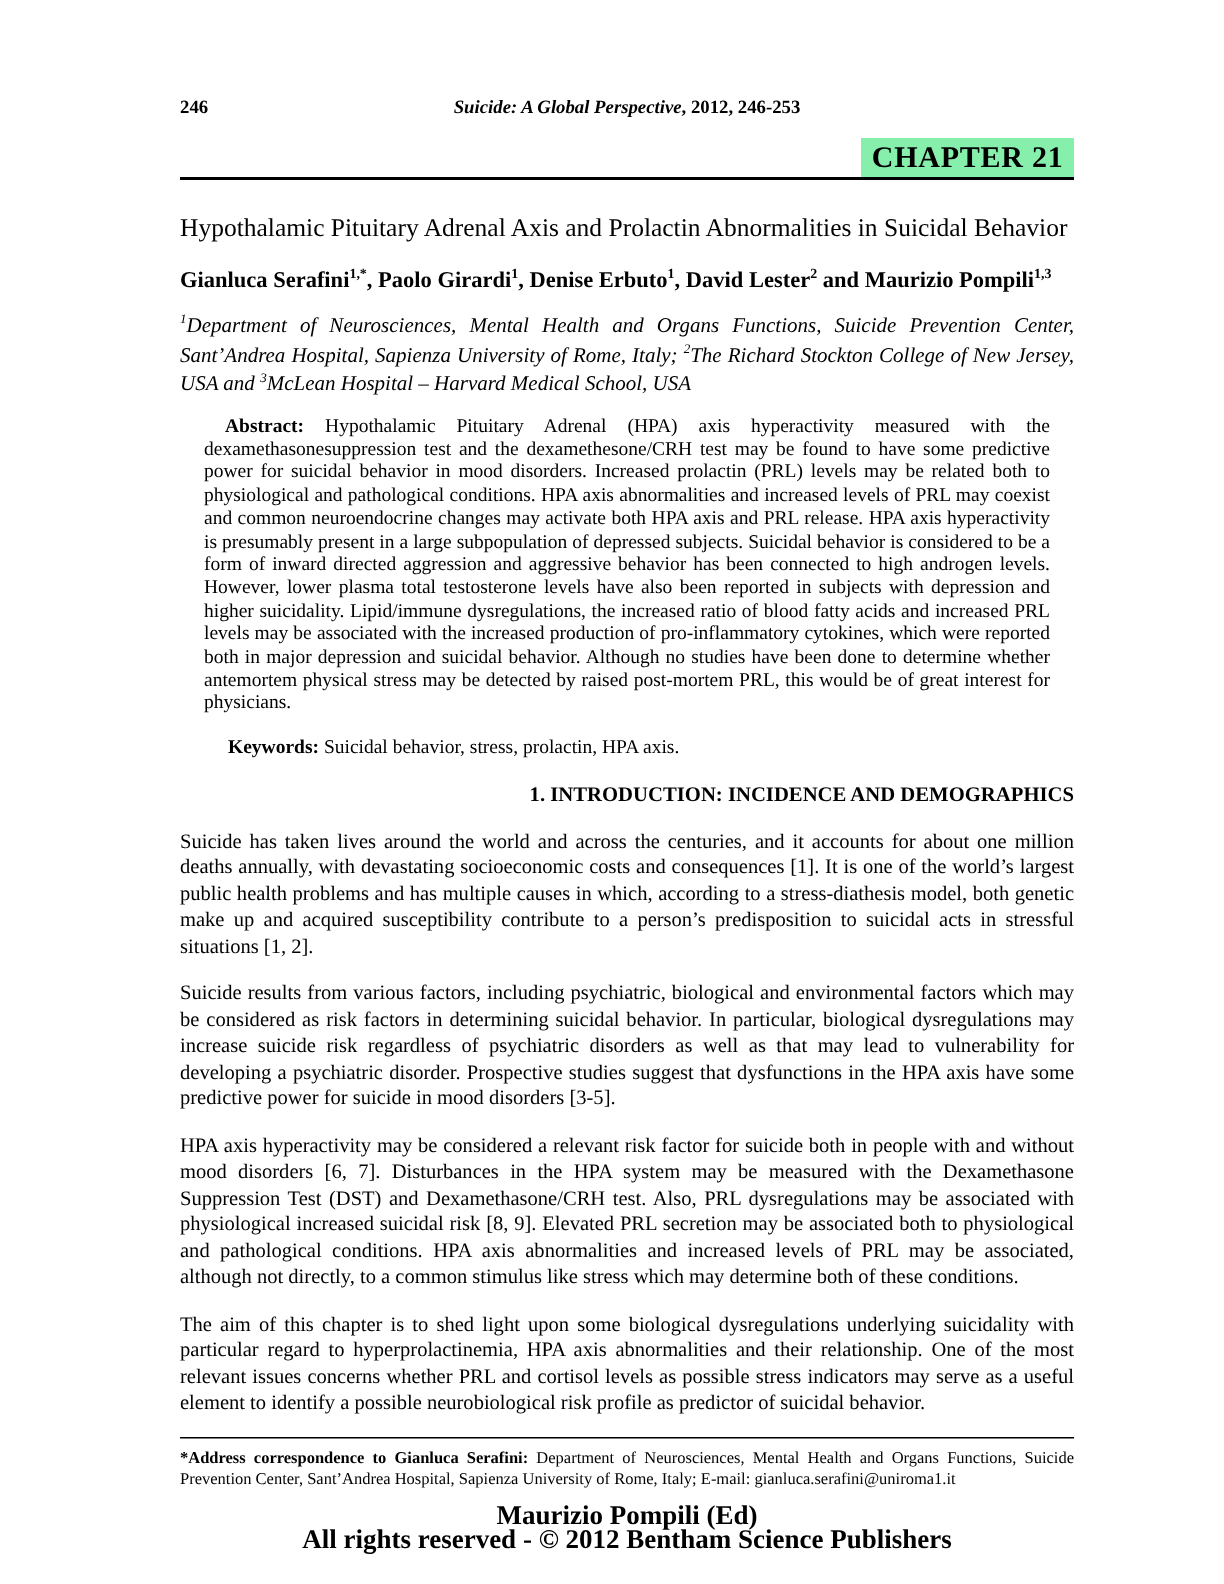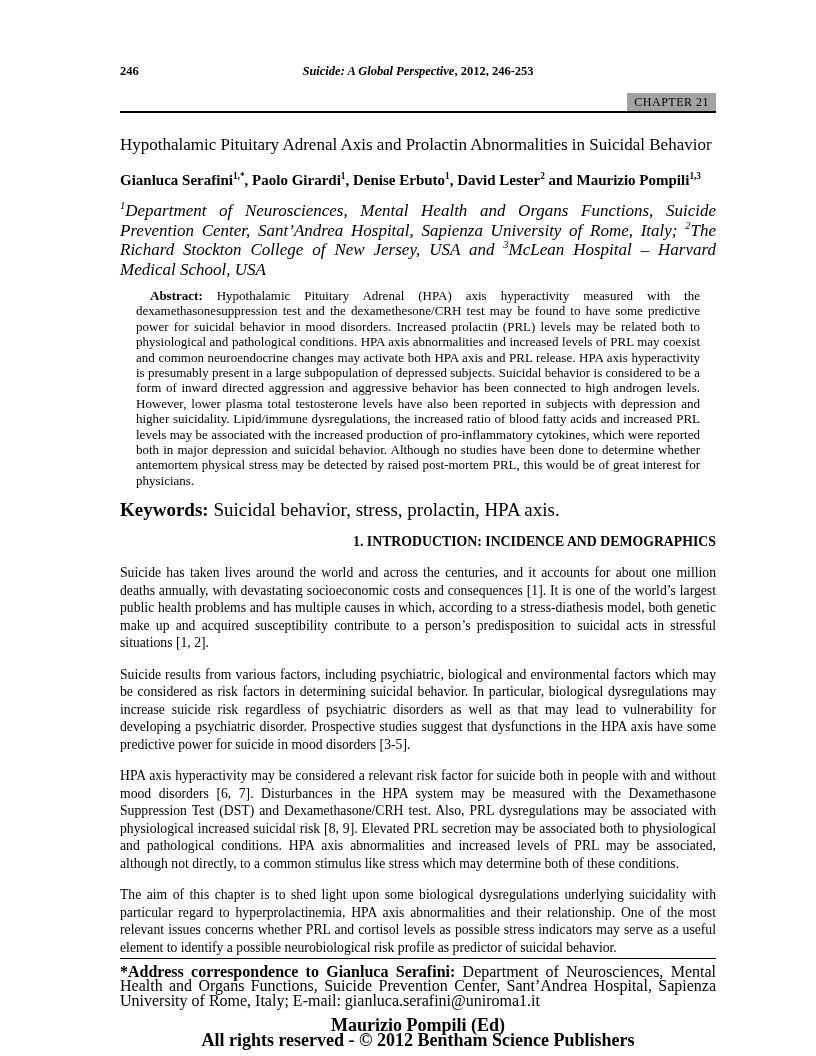--- a/index.html
+++ b/index.html
@@ -33,23 +33,23 @@
     font-style: normal;
   }
   .running-header .journal-italic { font-style: italic; }
   .chapter-row {
     margin-top: 12px;
     text-align: right;
     border-bottom: 2.5px solid #000000;
   }
   .chapter-badge {
     display: inline-block;
-    background: #a3a3a3;
-    font-size: 12px;
-    font-weight: normal;
+    background: #86efac;
+    font-size: 20px;
+    font-weight: bold;
     padding: 2px 7px 1px 7px;
     letter-spacing: 0.5px;
   }
   h1.title {
     margin: 19px 0 0 0;
     font-size: 17px;
     font-weight: normal;
     line-height: 26px;
     text-align: justify;
   }
@@ -59,55 +59,56 @@
     font-weight: bold;
     line-height: 23px;
     text-align: justify;
   }
   .authors sup, .affiliations sup {
     font-size: 0.62em;
     line-height: 0;
   }
   .affiliations {
     margin-top: 9px;
-    font-size: 17px;
+    font-size: 14px;
     font-style: italic;
     line-height: 19.5px;
     text-align: justify;
   }
   .abstract {
     margin: 9px 16px 0 16px;
     font-size: 13px;
     line-height: 15.4px;
     text-align: justify;
     text-indent: 14px;
   }
   .keywords {
     margin-top: 13px;
-    font-size: 19px;
+    font-size: 13px;
     line-height: 17px;
+    margin-left: 32px;
   }
   h2.section-heading {
     margin: 15px 0 0 0;
     font-size: 13.8px;
     font-weight: bold;
     line-height: 17px;
     text-align: right;
   }
   p.body-para {
     margin: 14px 0 0 0;
     font-size: 13.7px;
     line-height: 17.5px;
     text-align: justify;
   }
   .footnote {
-    margin-top: 2px;
+    margin-top: 14px;
     border-top: 1.5px solid #000000;
     padding-top: 6px;
-    font-size: 16px;
+    font-size: 11px;
     line-height: 14.2px;
     text-align: justify;
   }
   .page-footer {
     margin-top: 10px;
     text-align: center;
     font-size: 18px;
     font-weight: bold;
     line-height: 15.5px;
   }

